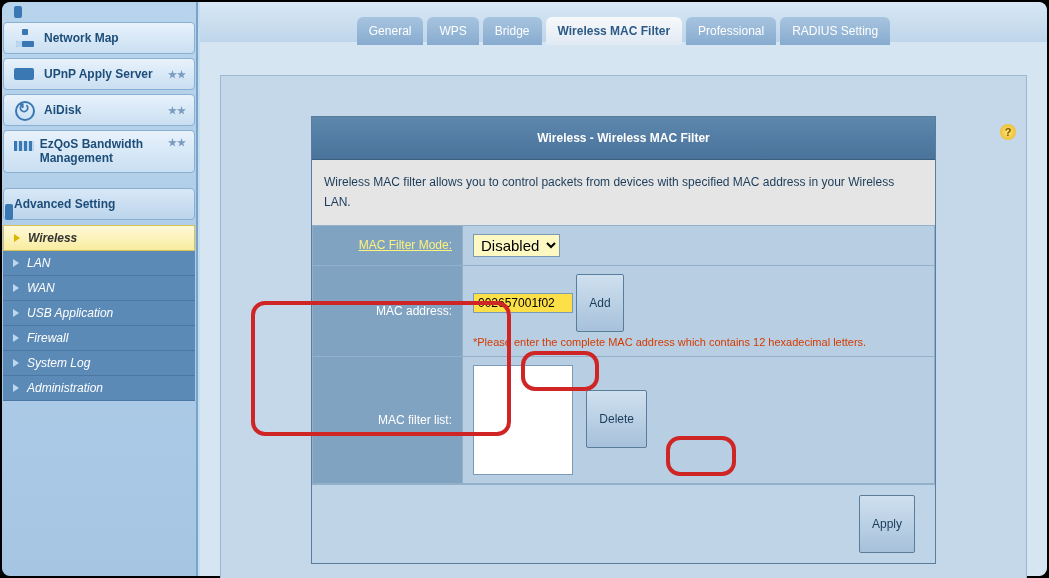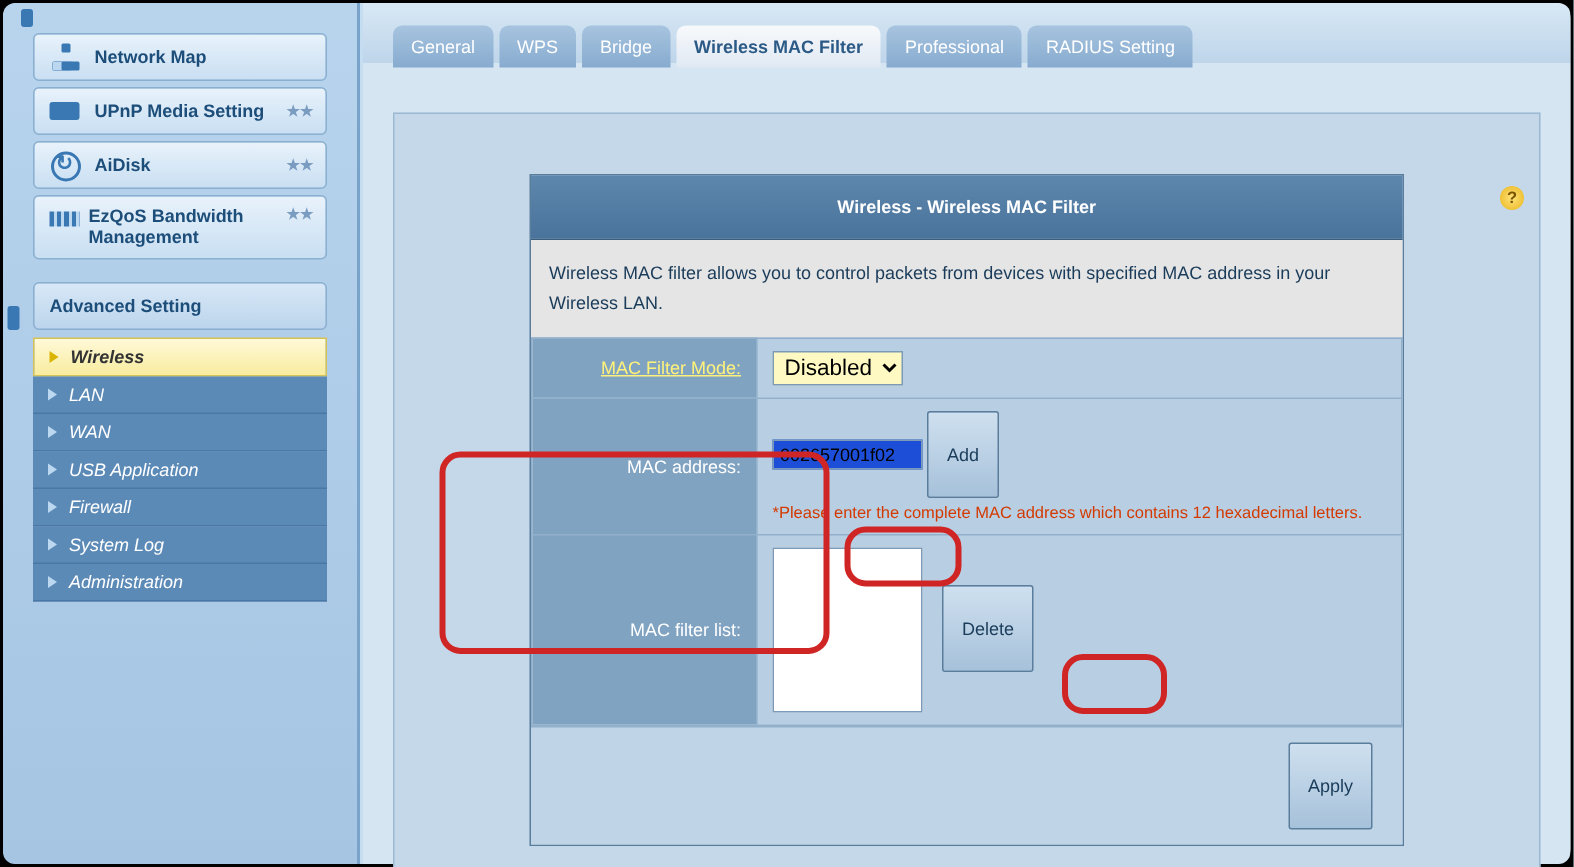--- a/index.html
+++ b/index.html
@@ -1,43 +1,43 @@
 <!DOCTYPE html>
 <html><head>
 <meta charset="utf-8">
 <style>
 * { box-sizing: border-box; margin: 0; padding: 0; }
 body { font-family: Arial, sans-serif; font-size: 12px; background: #000; width: 1049px; height: 578px; overflow: hidden; }
 .frame { background: linear-gradient(#e8f0f8, #d0e2f0); width: 1045px; height: 574px; margin: 2px; border-radius: 10px; position: relative; display: flex; }
-.sidebar { width: 238px; background: linear-gradient(180deg, #b8d4ed 0%, #a5c5e3 100%); border-radius: 8px 0 0 8px; padding: 20px 20px; border-right: 2px solid #7aa3c9; }
+.sidebar { width: 196px; background: linear-gradient(180deg, #b8d4ed 0%, #a5c5e3 100%); border-radius: 8px 0 0 8px; padding: 20px 1px; border-right: 2px solid #7aa3c9; }
 .nav-main { margin-bottom: 15px; }
 .nav-main-item { display: flex; align-items: center; background: linear-gradient(#e8f2fb, #c9dff2); border: 1px solid #8aafd0; border-radius: 4px; padding: 6px 10px; margin-bottom: 4px; color: #1d4e7a; font-weight: bold; position: relative; }
 .nav-main-item .ico { width: 22px; height: 18px; margin-right: 8px; display: inline-block; position: relative; }
 .stars { position: absolute; right: 8px; color: #7a9cc0; font-size: 10px; }
 .nav-adv-hdr { display: flex; align-items: center; background: linear-gradient(#d8e8f7, #bcd5ec); border: 1px solid #8aafd0; border-radius: 4px; padding: 8px 10px; margin: 10px 0 5px 0; color: #1d4e7a; font-weight: bold; }
 .nav-sub { list-style: none; }
 .nav-sub-item { background: #5c8ab7; color: #fff; padding: 5px 10px 5px 24px; border-bottom: 1px solid #4a77a3; position: relative; cursor: pointer; font-style: italic; }
 .nav-sub-item.active { background: linear-gradient(#fff9d8, #f8ec9f); color: #333; font-weight: bold; border: 1px solid #d4c257; }
 .nav-sub-item .tri { position: absolute; left: 10px; top: 8px; width: 0; height: 0; border-top: 4px solid transparent; border-bottom: 4px solid transparent; border-left: 6px solid #bcd8f0; }
 .nav-sub-item.active .tri { border-left-color: #d9b400; }
 .content { flex: 1; background: linear-gradient(#d8e8f5 0%, #bed5ea 40px, #d6e5f2 40px); border-radius: 0 8px 8px 0; padding: 15px 20px; position: relative; border-left: 2px solid #c5ddf0; }
-.tabs { display: flex; gap: 4px; margin-bottom: 0; }
+.tabs { display: flex; gap: 4px; margin-bottom: 0; justify-content: center; }
 .tab { background: linear-gradient(#a7c4df, #87abcf); color: #fff; padding: 7px 12px; border-radius: 6px 6px 0 0; cursor: pointer; font-size: 12px; }
 .tab.active { background: linear-gradient(#f8f9fb, #e0e9f3); color: #2c5a86; font-weight: bold; }
 .panel-wrap { background: #c5d8ea; padding: 40px 90px 40px 90px; border: 1px solid #9cb9d4; margin-top: 30px; position: relative; }
 .panel { border: 1px solid #5a7d9c; }
 .panel-title { background: linear-gradient(#5e87ae, #4a739b); color: #fff; text-align: center; padding: 14px; font-weight: bold; border-bottom: 1px solid #3b5e7f; }
 .panel-desc { background: #e5e5e5; color: #1a3c5a; padding: 12px 12px; line-height: 1.7; }
 .form-tbl { width: 100%; border-collapse: collapse; }
 .form-tbl td { border: 1px solid #93b0cb; padding: 8px 10px; vertical-align: middle; }
 .form-tbl .lbl { background: #81a3c2; color: #fff; text-align: right; width: 150px; }
 .form-tbl .lbl .ul { color: #fff27a; text-decoration: underline; }
 .form-tbl .val { background: #b8cfe3; }
 .sel { background: #fef9c3; border: 1px solid #7a9ab8; padding: 1px 3px; font-size: 15px; }
-.txt { background: #1d4ed8; border: 1px solid #7a9ab8; padding: 2px 4px; font-size: 12px; width: 100px; }
+.txt { background: #fde047; border: 1px solid #7a9ab8; padding: 2px 4px; font-size: 12px; width: 100px; }
 .btn { background: linear-gradient(#cfe0ef, #a6c1da); border: 1px solid #5a7d9c; padding: 21px 12px; cursor: pointer; font-size: 12px; color: #1a3c5a; border-radius: 2px; }
 .warn { color: #d43a00; font-size: 11px; margin-top: 4px; display: block; }
 .listbox { background: #fff; border: 1px solid #7a9ab8; width: 100px; height: 110px; overflow-y: scroll; display: inline-block; vertical-align: middle; }
 .apply-row { background: #c0d4e7; text-align: right; padding: 10px 20px; border-top: 1px solid #93b0cb; }
 .help-icon { position: absolute; right: 10px; top: 48px; width: 16px; height: 16px; border-radius: 50%; background: radial-gradient(#ffe37a, #e8b31a); color: #7a5500; font-weight: bold; text-align: center; line-height: 16px; font-size: 11px; }
 .annot { position: absolute; border: 4px solid #d02525; border-radius: 14px; pointer-events: none; }
 
 .ico-net::before { content: ''; position: absolute; width: 6px; height: 6px; background: #3a78b4; top: 0; left: 8px; border-radius: 1px; }
 .ico-net::after { content: ''; position: absolute; width: 18px; height: 6px; background: #3a78b4; bottom: 0; left: 2px; border-radius: 1px; box-shadow: inset 6px 0 0 #bcd8f0, inset 12px 0 0 #3a78b4; }
 .ico-media::before { content: ''; position: absolute; width: 20px; height: 12px; background: #3a78b4; top: 3px; left: 0; border-radius: 2px; }
@@ -52,21 +52,21 @@
 
 <div class="frame">
   <div class="sidebar">
     <div class="nav-main">
       <div class="nav-main-item">
         <span class="ico ico-net"></span>
         <span>Network Map</span>
       </div>
       <div class="nav-main-item">
         <span class="ico ico-media"></span>
-        <span>UPnP Media Setting</span>
+        <span>UPnP Apply Server</span>
         <span class="stars">★★</span>
       </div>
       <div class="nav-main-item">
         <span class="ico ico-disk"></span>
         <span>AiDisk</span>
         <span class="stars">★★</span>
       </div>
       <div class="nav-main-item" style="align-items:flex-start;">
         <span class="ico ico-bw"></span>
         <span style="line-height:1.2;">EzQoS Bandwidth Management</span>

